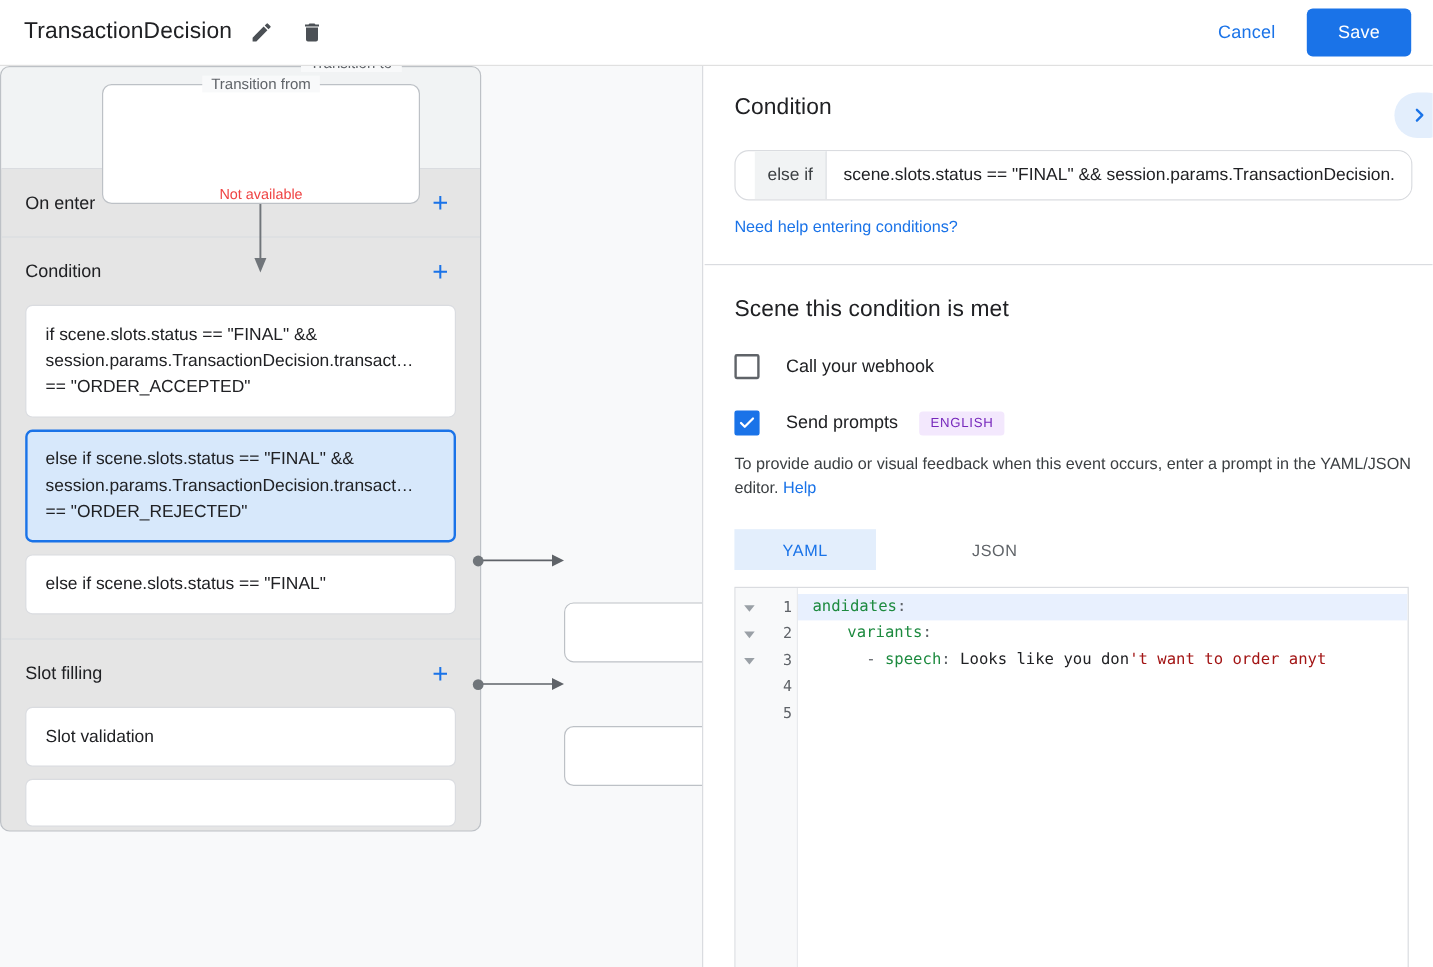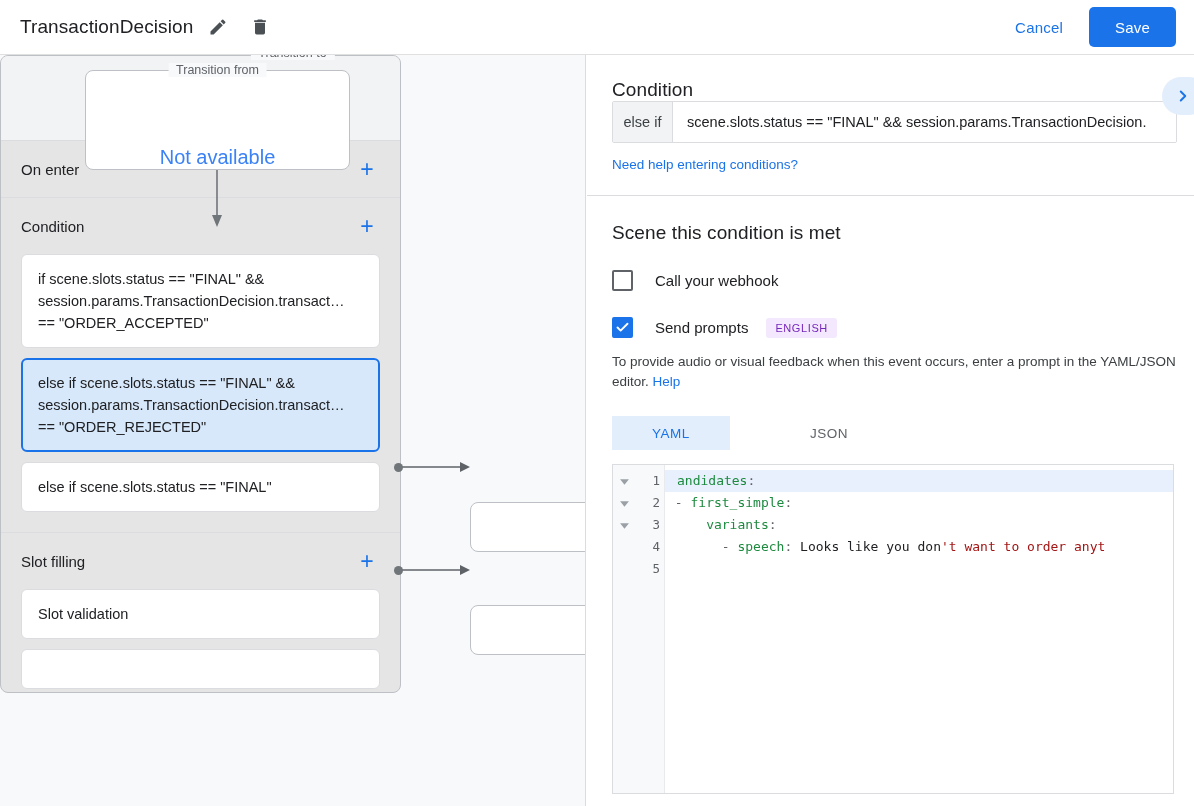--- a/index.html
+++ b/index.html
@@ -55,21 +55,21 @@
     position: absolute; top: -8px; left: 50%; transform: translateX(-50%);
     background: #f8f9fa; padding: 0 8px;
     font-size: 12.5px; color: #5f6368; white-space: nowrap;
   }
 
   
   .node-from {
     left: 85px; top: 15px; width: 265px; height: 100px;
     display: flex; align-items: flex-end; justify-content: center;
   }
-  .node-from .node-title { font-size: 20px; color: #3b82f6; }
+  .node-from .node-title { font-size: 12px; color: #ef4444; }
 
   
   .connector { position: absolute; left: 0; top: 0; pointer-events: none; }
 
   
   .node-to {
     left: 17px; top: 180px; width: 401px; height: 638px;
     background: #e5e5e5; border: 1px solid #bdc1c6; border-radius: 8px;
     overflow: hidden;
   }
@@ -124,23 +124,23 @@
   .cond-section { padding: 24px 25px 0 25px; border-bottom: 1px solid #dadce0; padding-bottom: 22px; position: relative;}
   .cond-header { font-size: 19px; color: #202124; letter-spacing: .1px; }
   .collapse-pill {
     position: absolute; right: -14px; top: 22px;
     width: 46px; height: 38px; border-radius: 20px;
     background: #e3eefc; display: flex; align-items: center;
     justify-content: flex-start; padding-left: 12px; cursor: pointer;
   }
 
   .cond-input-row {
-    display: flex; 
-    border: 1px solid #dadce0; border-radius: 2px; overflow: hidden;
-    height: 42px; width: 565px;
+    display: flex; margin-top: 24px;
+    border: 1px solid #dadce0; border-radius: 12px; overflow: hidden;
+    height: 42px; width: 565px; padding-left: 16px;
   }
   .cond-prefix {
     background: #f1f3f4; border-right: 1px solid #dadce0;
     display: flex; align-items: center; justify-content: center;
     width: 60px; font-size: 14.5px; color: #3c4043; flex-shrink: 0;
   }
   .cond-value {
     flex: 1; border: none; outline: none; padding: 0 14px;
     font-size: 14.5px; color: #202124;
     font-family: "Liberation Sans", sans-serif;
@@ -386,21 +386,20 @@
           </div>
         <div class="gutter-num" id="line-gutter">
             <div>1</div>
             <div>2</div>
             <div>3</div>
             <div>4</div>
             <div>5</div>
           </div>
         <div class="code-area" id="code-area">
             <div class="code-line hl"><span class="tok-key">andidates</span><span class="tok-punc">:</span></div>
-            <div class="code-line"><span class="tok-punc"> - </span><span class="tok-key">first_simple</span><span class="tok-punc">:</span></div>
             <div class="code-line"><span class="tok-punc">     </span><span class="tok-key">variants</span><span class="tok-punc">:</span></div>
             <div class="code-line"><span class="tok-punc">       - </span><span class="tok-key">speech</span><span class="tok-punc">: </span><span class="tok-plain">Looks like you don</span><span class="tok-str">'t want to order anyt</span></div>
             <div class="code-line">&nbsp;</div>
           </div>
       </div>
     </div>
 
   </div>
 </div>
 

